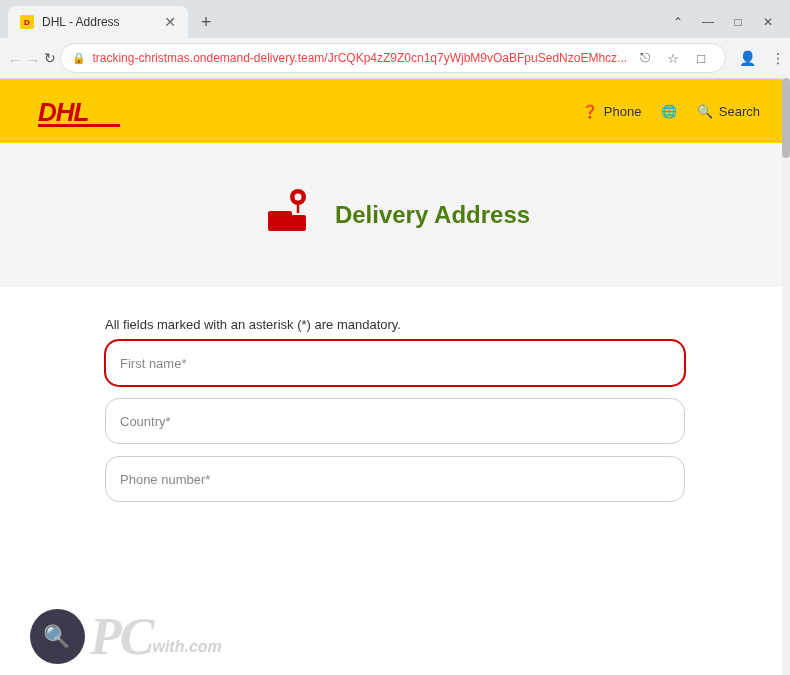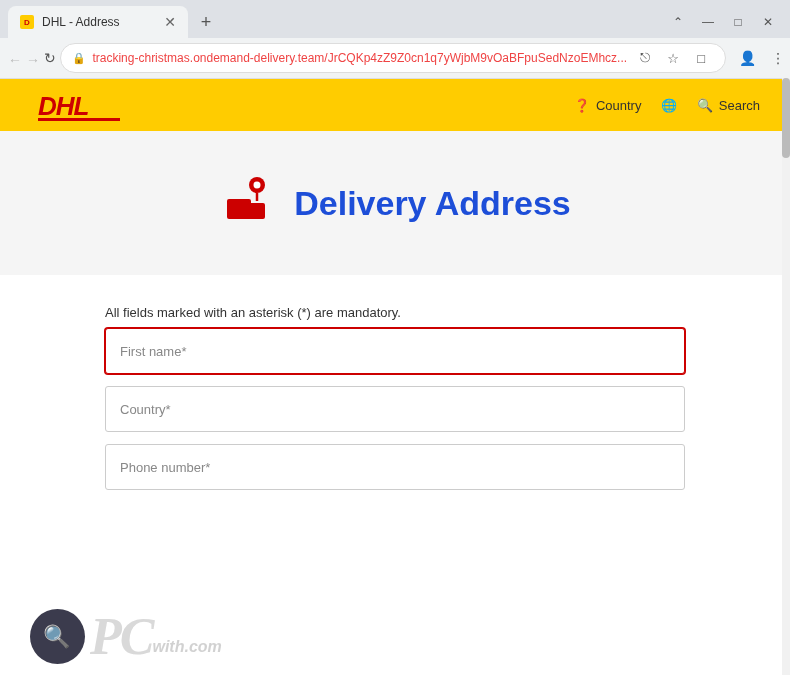--- a/index.html
+++ b/index.html
@@ -181,21 +181,21 @@
       position: relative;
     }
 
     
     .dhl-header {
       background: #ffcc00;
       padding: 12px 30px;
       display: flex;
       align-items: center;
       justify-content: space-between;
-      height: 52px;
+      height: 64px;
     }
 
     .dhl-logo {
       display: flex;
       align-items: center;
     }
 
     .dhl-nav {
       display: flex;
       align-items: center;
@@ -221,23 +221,23 @@
     }
 
     .hero-content {
       display: flex;
       align-items: center;
       justify-content: center;
       gap: 15px;
     }
 
     .hero-title {
-      font-size: 34px;
+      font-size: 24px;
       font-weight: bold;
-      color: #1d4ed8;
+      color: #4d7c0f;
     }
 
     
     .form-section {
       max-width: 620px;
       margin: 0 auto;
       padding: 0 20px 30px;
     }
 
     .mandatory-note {
@@ -247,21 +247,21 @@
     }
 
     .form-group {
       margin-bottom: 12px;
     }
 
     .form-input {
       width: 100%;
       padding: 14px 14px;
       border: 1px solid #ccc;
-      border-radius: 3px;
+      border-radius: 14px;
       font-size: 14px;
       color: #333;
       outline: none;
       background: #fff;
     }
 
     .form-input.active-field {
       border-color: #cc0000;
       box-shadow: 0 0 0 1px #cc0000;
     }
@@ -393,21 +393,21 @@
 
         <text x="8" y="28" font-family="Arial Black, Arial" font-size="26" font-weight="900" fill="#CC0000" font-style="italic" letter-spacing="-1">DHL</text>
 
         <rect x="8" y="31" width="82" height="3" fill="#CC0000"></rect>
       </svg>
     </div>
 
     <nav class="dhl-nav">
       <div class="dhl-nav-item">
         <span>❓</span>
-        <span>Country</span>
+        <span>Phone</span>
       </div>
       <div class="dhl-nav-item">
         <span>🌐</span>
       </div>
       <div class="dhl-nav-item">
         <span>🔍</span>
         <span>Search</span>
       </div>
     </nav>
   </header>

